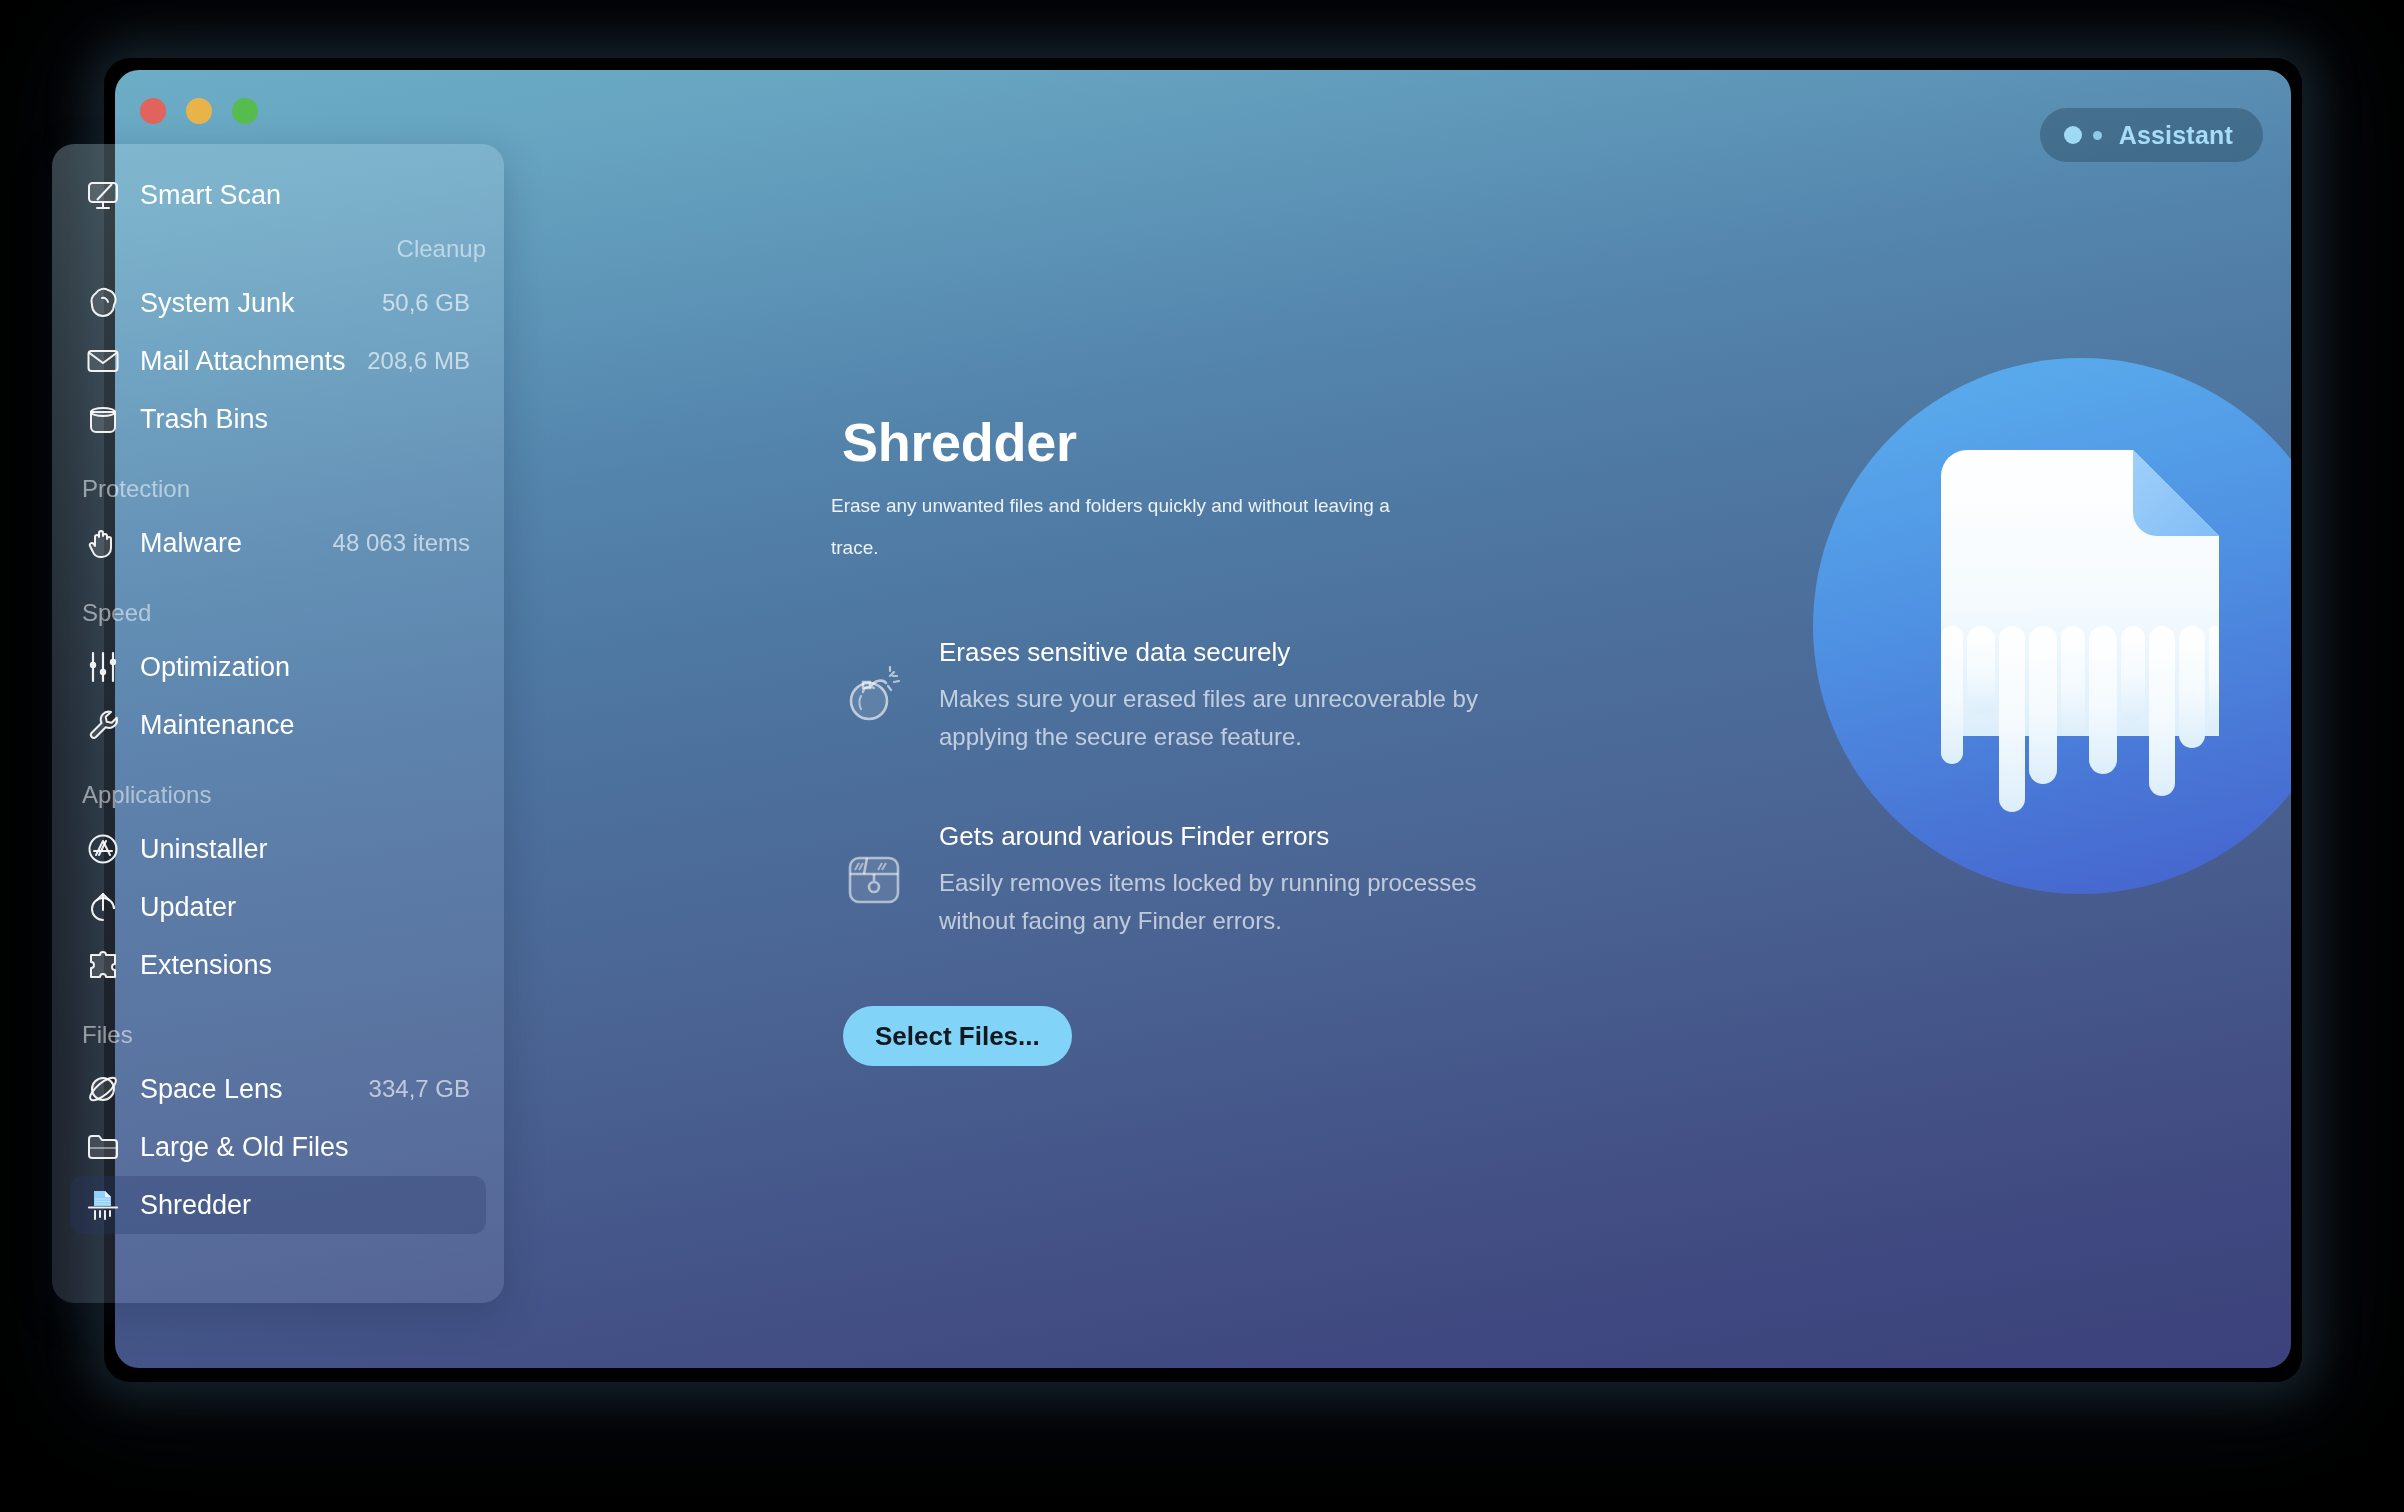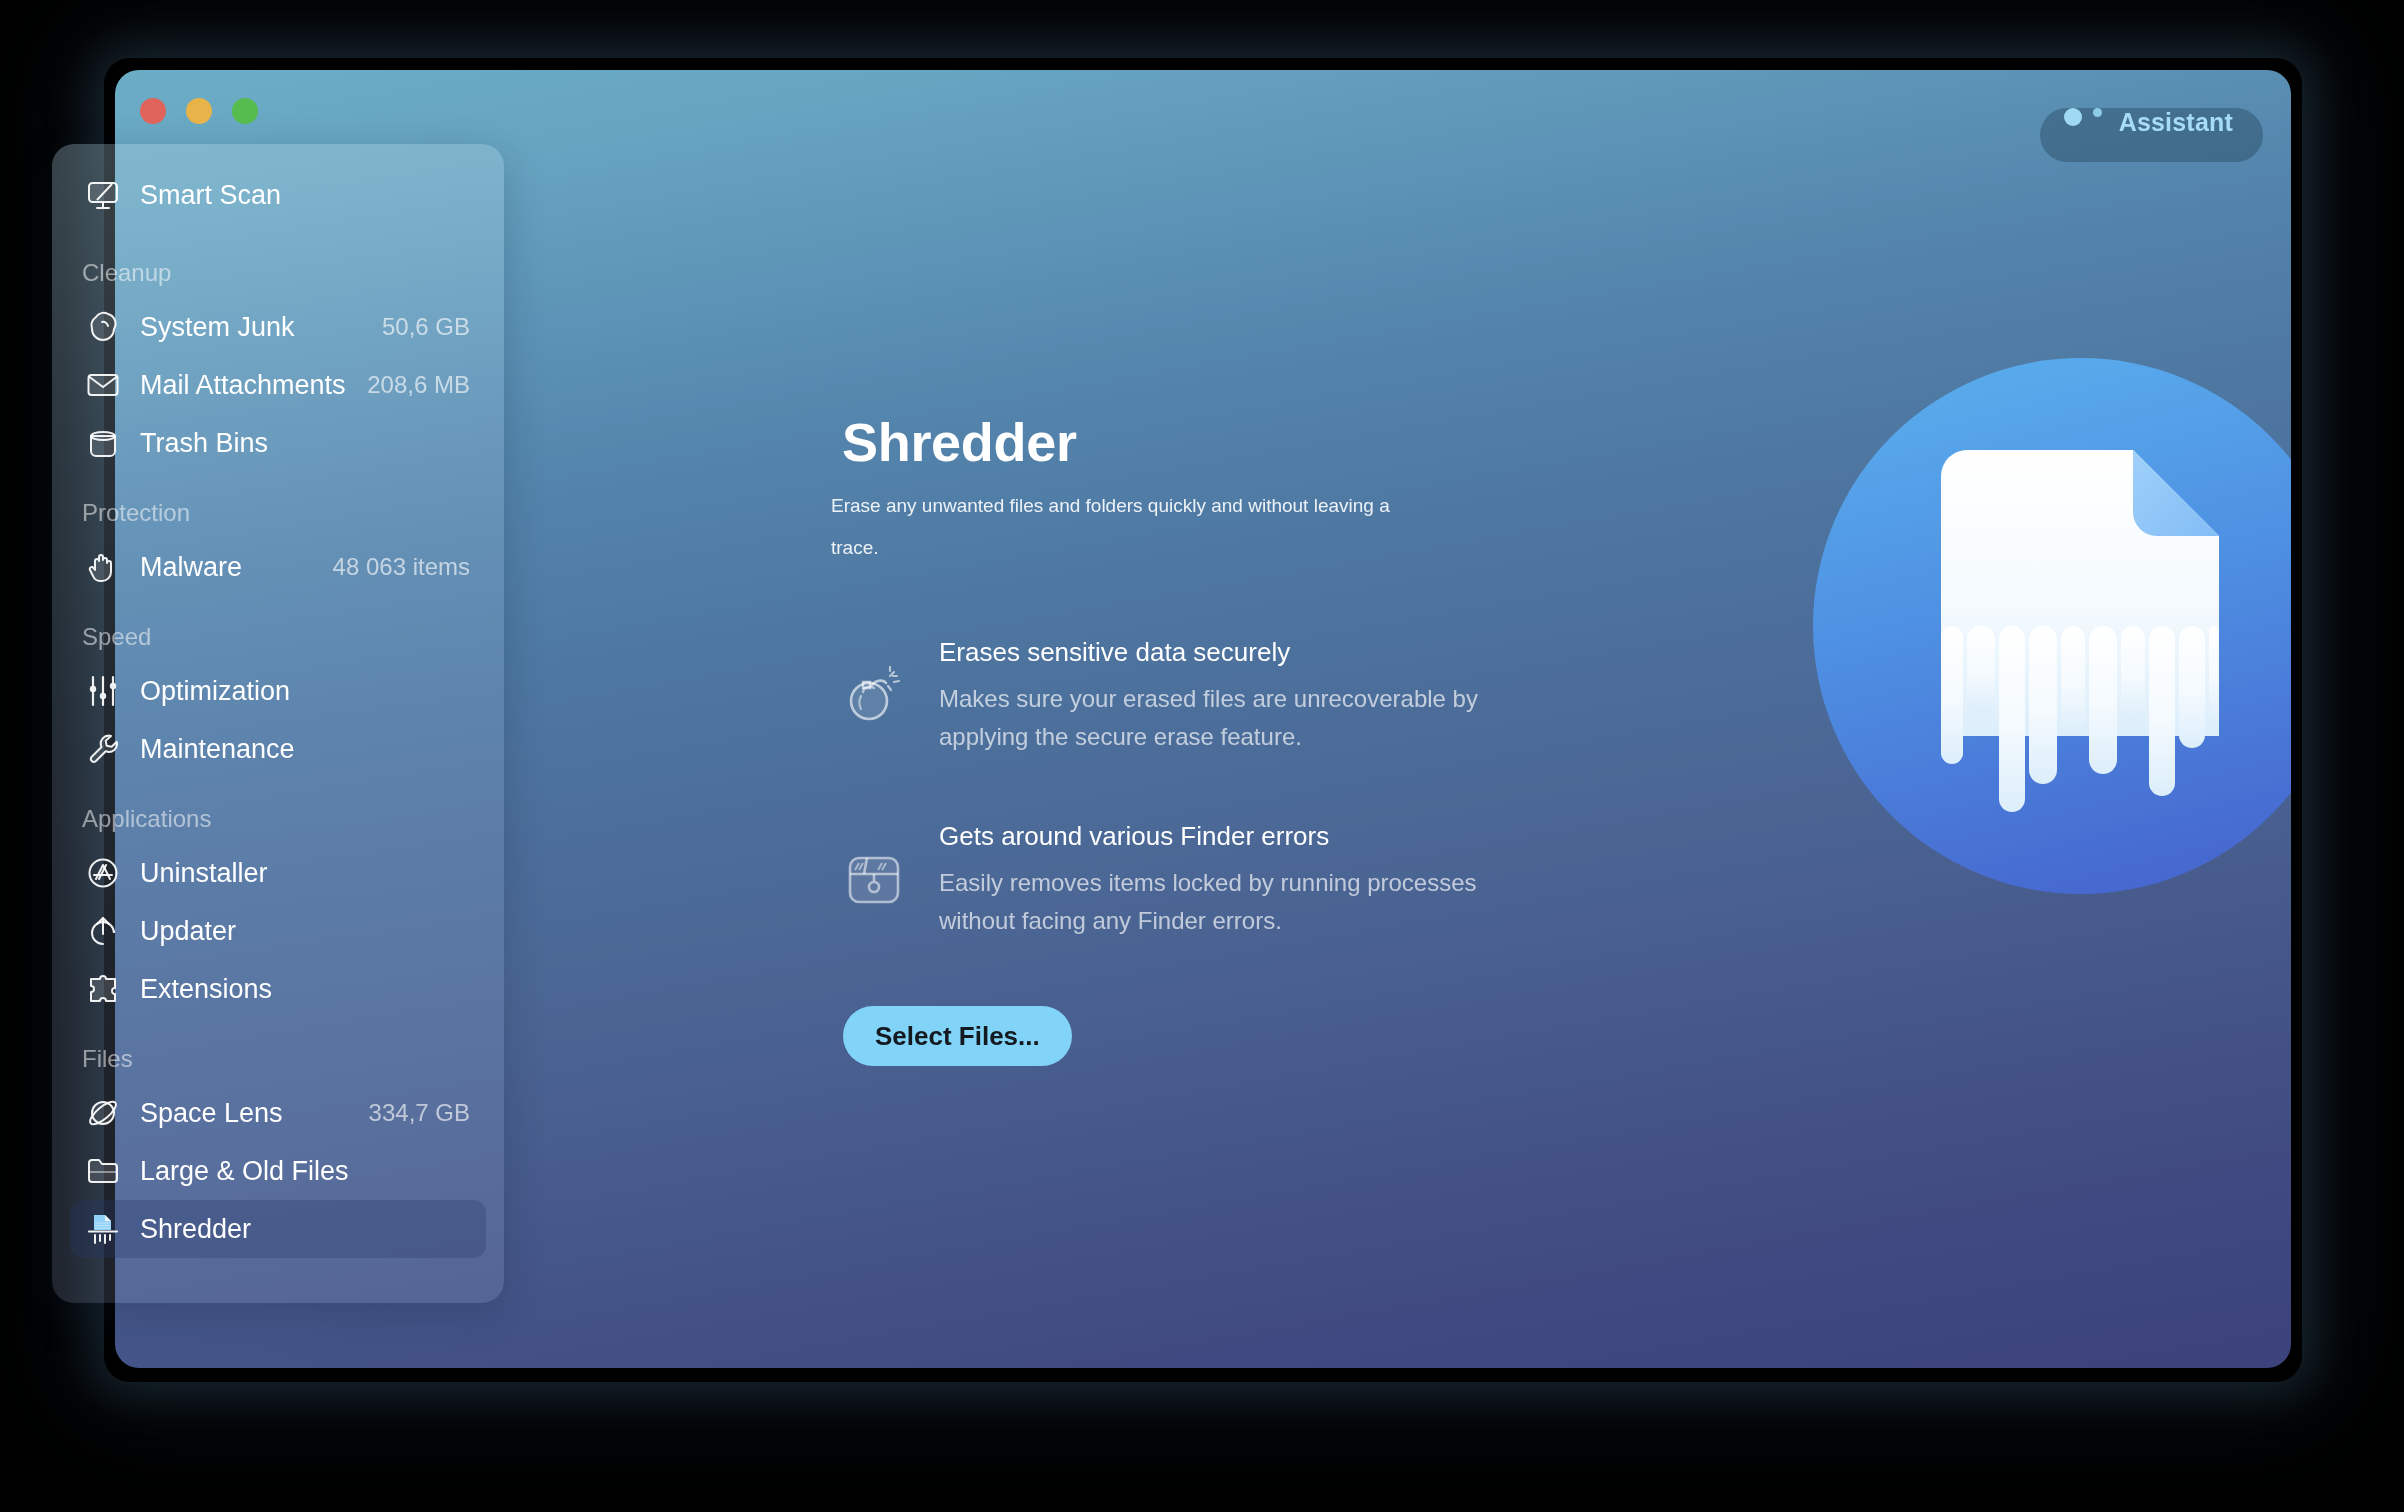--- a/index.html
+++ b/index.html
@@ -79,21 +79,21 @@
   
   .assistant-btn {
     position: absolute;
     right: 28px;
     top: 38px;
     height: 54px;
     padding: 0 30px 0 24px;
     border-radius: 27px;
     background: rgba(30,58,78,0.36);
     display: flex;
-    align-items: flex-start;
+    align-items: center;
     gap: 11px;
     z-index: 40;
     cursor: pointer;
   }
   .assistant-dot-lg {
     width: 18px; height: 18px;
     border-radius: 50%;
     background: #9FD9F2;
   }
   .assistant-dot-sm {
@@ -167,21 +167,21 @@
 
   .nav-group-title {
     font-size: 24px;
     color: rgba(255,255,255,0.52);
     padding: 0 0 0 12px;
     margin-top: 24px;
     margin-bottom: 8px;
     height: 34px;
     line-height: 34px;
   }
-  .nav-group-title.first { margin-top: 32px; }
+  .nav-group-title.first { margin-top: 8px; text-align: right; }
 
   
   .content {
     position: absolute;
     left: 506px;
     top: 70px;
     right: 0;
     bottom: 0;
     z-index: 20;
   }

